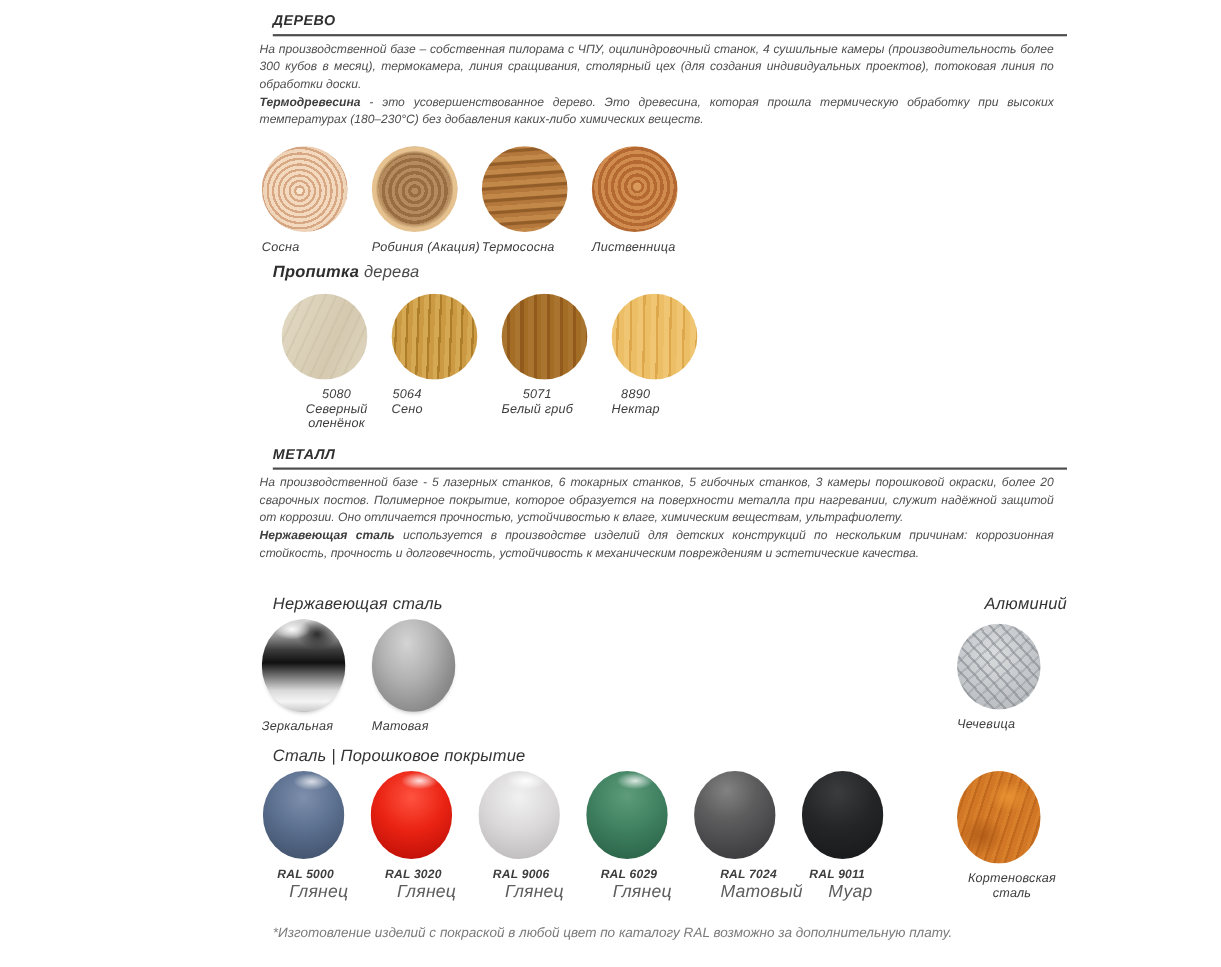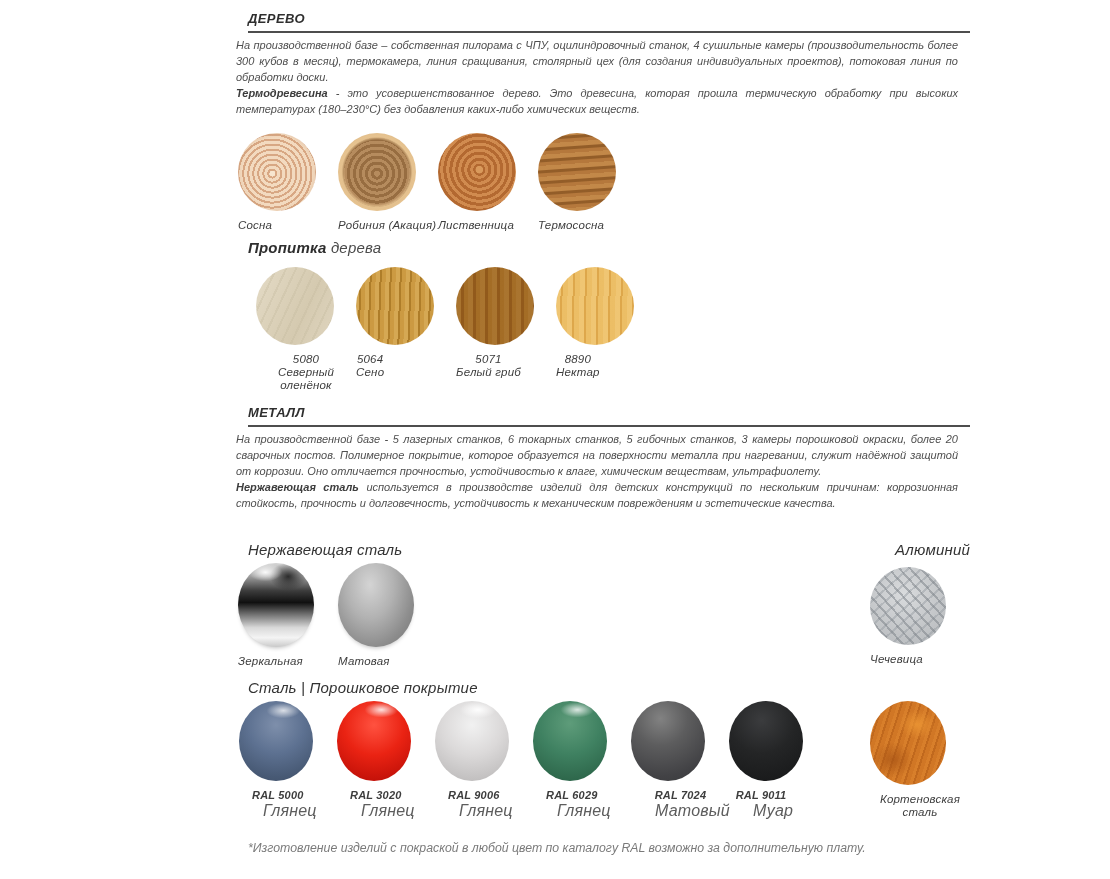--- a/index.html
+++ b/index.html
@@ -49,26 +49,26 @@
 <div class="abs row" style="top:133px;left:238px">
   <div class="swatch">
     <div class="circle" style="background-color:#e8c6a4; background-image: radial-gradient(circle, rgba(0,0,0,0) 62%, rgba(186,138,100,0.55) 96%), radial-gradient(circle at 44% 52%, #f7e6d0 0 4%, rgba(0,0,0,0) 5%), repeating-radial-gradient(circle at 44% 52%, rgba(244,220,194,0.9) 0 3px, rgba(214,164,128,0.9) 3px 5px);"></div>
     <div class="slabel">Сосна</div>
   </div>
   <div class="swatch">
     <div class="circle" style="background-color:#ab7f52; background-image: radial-gradient(circle, rgba(0,0,0,0) 0 58%, rgba(232,197,146,0.95) 64% 74%, rgba(122,84,46,0.95) 80% 92%, #5d4023 94%), repeating-radial-gradient(circle at 50% 52%, rgba(182,140,94,0.95) 0 3px, rgba(150,108,64,0.95) 3px 6px);"></div>
     <div class="slabel">Робиния (Акация)</div>
   </div>
   <div class="swatch">
+    <div class="circle" style="background-color:#b5783c; background-image: radial-gradient(circle, rgba(0,0,0,0) 70%, rgba(118,70,30,0.4) 96%), repeating-linear-gradient(176deg, rgba(196,138,74,0.9) 0 4px, rgba(143,90,38,0.9) 5px 7px, rgba(181,120,60,0.9) 8px 11px);"></div>
+    <div class="slabel">Термососна</div>
+  </div>
+  <div class="swatch">
     <div class="circle" style="background-color:#c67b41; background-image: radial-gradient(circle, rgba(0,0,0,0) 0 74%, rgba(222,148,88,0.9) 78% 86%, rgba(116,69,30,0.95) 90%), radial-gradient(circle at 53% 47%, #d99a5c 0 6%, rgba(0,0,0,0) 7%), repeating-radial-gradient(circle at 53% 47%, rgba(209,140,80,0.95) 0 3px, rgba(178,104,48,0.95) 3px 6px);"></div>
     <div class="slabel">Лиственница</div>
-  </div>
-  <div class="swatch">
-    <div class="circle" style="background-color:#b5783c; background-image: radial-gradient(circle, rgba(0,0,0,0) 70%, rgba(118,70,30,0.4) 96%), repeating-linear-gradient(176deg, rgba(196,138,74,0.9) 0 4px, rgba(143,90,38,0.9) 5px 7px, rgba(181,120,60,0.9) 8px 11px);"></div>
-    <div class="slabel">Термососна</div>
   </div>
 </div>
 
 <div class="abs subhead" style="top:239px;left:248px">
   <span class="strong">Пропитка</span><span class="light"> дерева</span>
 </div>
 
 <div class="abs row" style="top:267px;left:256px">
   <div class="swatch">
     <div class="circle" style="background-color:#ddd3bb; background-image: repeating-linear-gradient(115deg, rgba(196,186,158,0.35) 0 2px, rgba(0,0,0,0) 2px 9px), linear-gradient(115deg, #e4dbc6, #d5cab0 60%, #dfd5bf);"></div>

